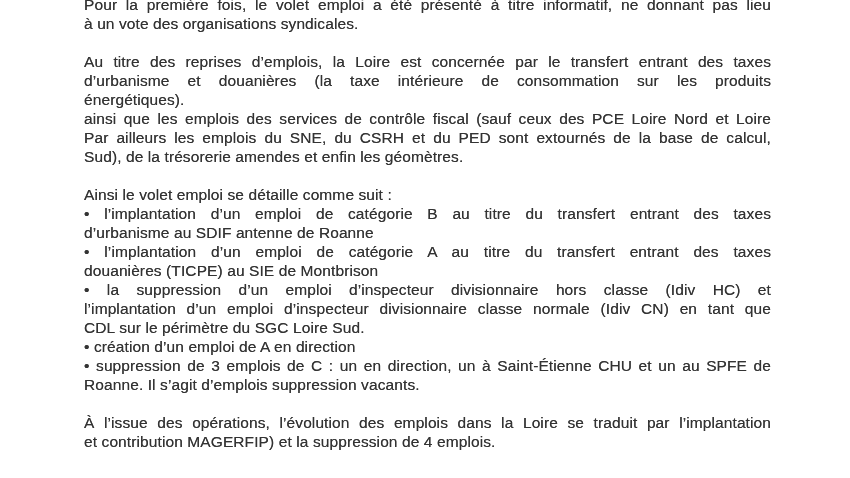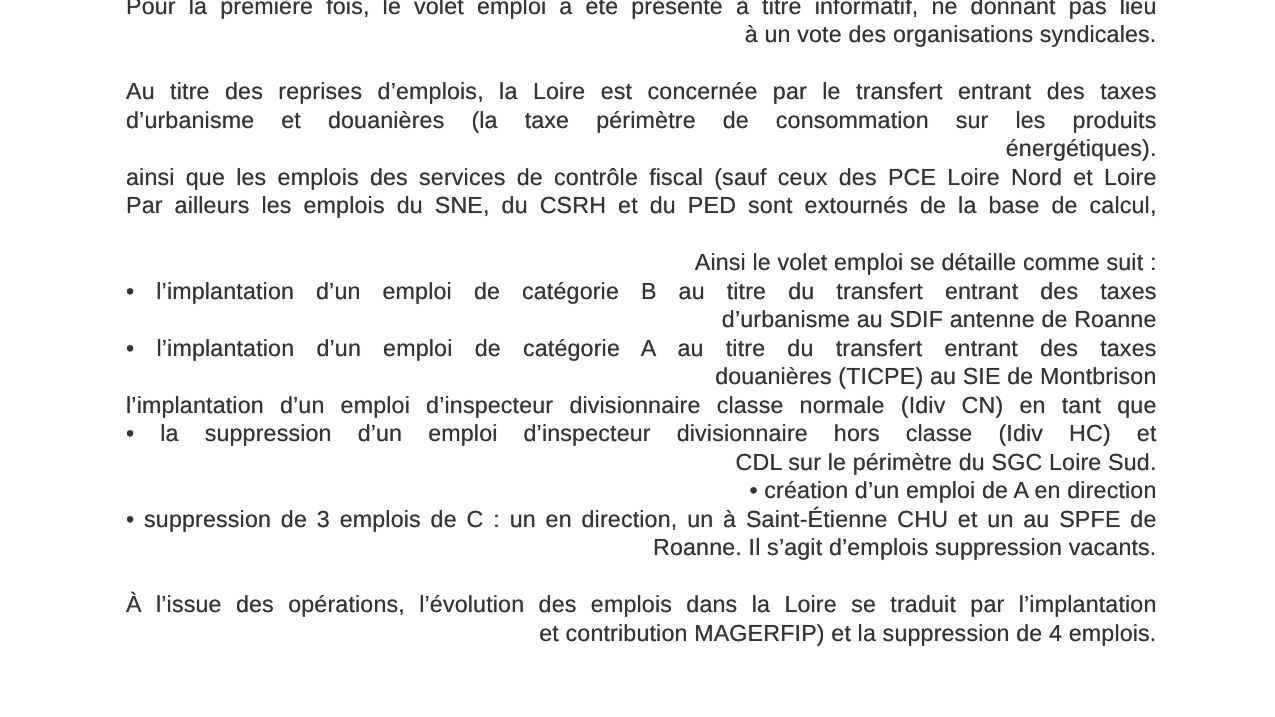--- a/index.html
+++ b/index.html
@@ -37,52 +37,52 @@
   .paragraph {
     margin: 0 0 19px 0;
   }
   .paragraph:last-child {
     margin-bottom: 12px;
   }
   .line {
     height: 19px;
     white-space: normal;
     overflow: hidden;
-    text-align: right;
   }
   .line.justify {
     text-align: justify;
     text-align-last: justify;
     -moz-text-align-last: justify;
   }
 </style>
 </head>
 <body>
 
 <div class="page">
   <div class="text-block" id="text-block" style="color: rgb(51, 51, 51);">
       <div class="paragraph">
         <div class="line justify">Pour la première fois, le volet emploi a été présenté à titre informatif, ne donnant pas lieu</div>
         <div class="line">à un vote des organisations syndicales.</div>
       </div>
       <div class="paragraph">
         <div class="line justify">Au titre des reprises d’emplois, la Loire est concernée par le transfert entrant des taxes</div>
-        <div class="line justify">d’urbanisme et douanières (la taxe périmètre de consommation sur les produits</div>
+        <div class="line justify">d’urbanisme et douanières (la taxe intérieure de consommation sur les produits</div>
         <div class="line">énergétiques).</div>
         <div class="line justify">ainsi que les emplois des services de contrôle fiscal (sauf ceux des PCE Loire Nord et Loire</div>
         <div class="line justify">Par ailleurs les emplois du SNE, du CSRH et du PED sont extournés de la base de calcul,</div>
+        <div class="line">Sud), de la trésorerie amendes et enfin les géomètres.</div>
       </div>
       <div class="paragraph">
         <div class="line">Ainsi le volet emploi se détaille comme suit :</div>
         <div class="line justify">• l’implantation d’un emploi de catégorie B au titre du transfert entrant des taxes</div>
         <div class="line">d’urbanisme au SDIF antenne de Roanne</div>
         <div class="line justify">• l’implantation d’un emploi de catégorie A au titre du transfert entrant des taxes</div>
         <div class="line">douanières (TICPE) au SIE de Montbrison</div>
+        <div class="line justify">• la suppression d’un emploi d’inspecteur divisionnaire hors classe (Idiv HC) et</div>
         <div class="line justify">l’implantation d’un emploi d’inspecteur divisionnaire classe normale (Idiv CN) en tant que</div>
-        <div class="line justify">• la suppression d’un emploi d’inspecteur divisionnaire hors classe (Idiv HC) et</div>
         <div class="line">CDL sur le périmètre du SGC Loire Sud.</div>
         <div class="line">• création d’un emploi de A en direction</div>
         <div class="line justify">• suppression de 3 emplois de C : un en direction, un à Saint-Étienne CHU et un au SPFE de</div>
         <div class="line">Roanne. Il s’agit d’emplois suppression vacants.</div>
       </div>
       <div class="paragraph">
         <div class="line justify">À l’issue des opérations, l’évolution des emplois dans la Loire se traduit par l’implantation</div>
         <div class="line">et contribution MAGERFIP) et la suppression de 4 emplois.</div>
       </div>
     </div>

